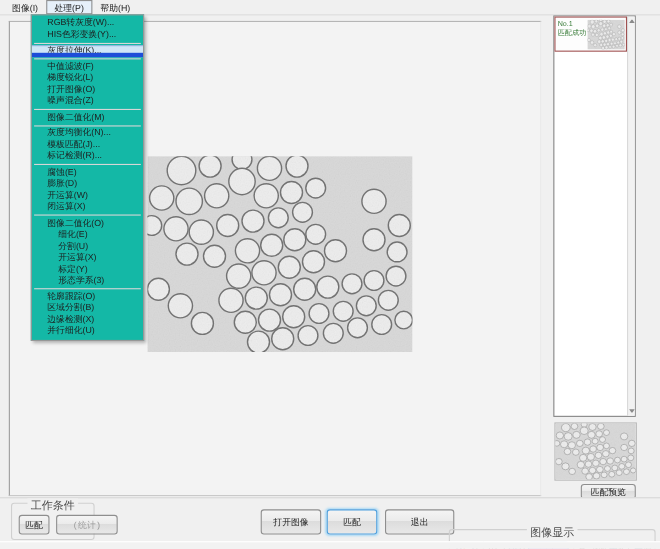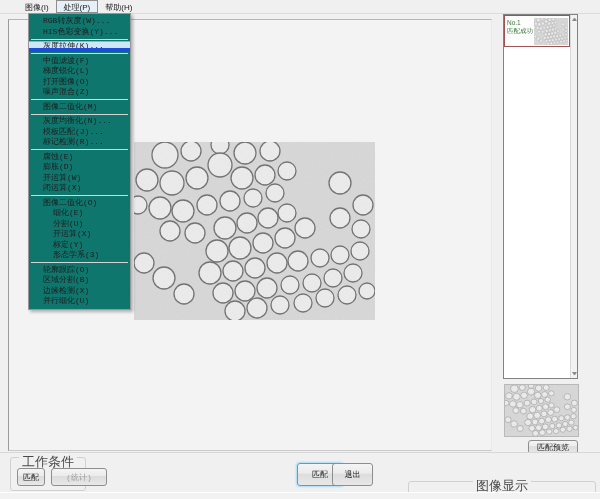--- a/index.html
+++ b/index.html
@@ -4,32 +4,32 @@
 <style>
   * { margin:0; padding:0; box-sizing:border-box; }
   html,body { width:600px; height:499px; }
   body {
     position:relative; width:600px; height:499px; overflow:hidden;
     background:#f0f0f0; font-family:"Liberation Sans", sans-serif; color:#222;
     font-size:8px; -webkit-font-smoothing:none;
   }
   
   .menubar { position:absolute; left:0; top:0; width:600px; height:14px;
-    background:#f0f0f0; border-bottom:1px solid #dcdcdc; display:flex; align-items:flex-start; padding-left:18px; }
+    background:#f0f0f0; border-bottom:1px solid #dcdcdc; display:flex; align-items:flex-start; padding-left:4px; }
   .menubar-item { padding:2px 7px 0 7px; height:13px; font-size:8px; color:#1a1a1a; cursor:default; }
   .menubar-item.open { background:#e6f0fa; border:1px solid #8f8f8f; padding-top:1px; }
   
   .canvas-area { position:absolute; left:8px; top:19px; width:484px; height:432px;
     background:#f3f3f3; border-left:1px solid #9b9b9b; border-top:1px solid #b5b5b5;
     border-right:1px solid #e9e9e9; border-bottom:1px solid #c9c9c9; }
   .micrograph-main { position:absolute; left:125px; top:122px; width:241px; height:178px; display:block; }
   
   .dropdown { position:absolute; left:28px; top:13px; width:103px; z-index:50;
-    background:#0f766e; border:1px solid #979797; padding:2px 0;
-    box-shadow:2px 2px 3px rgba(0,0,0,0.28);font-family:Liberation Mono, monospace; }
+    background:#14b8a6; border:1px solid #979797; padding:2px 0;
+    box-shadow:2px 2px 3px rgba(0,0,0,0.28); }
   .menu-item { height:10.5px; line-height:10.5px; padding-left:14px; font-size:8px;
     color:#1d1d1d; white-space:nowrap; overflow:hidden; cursor:default; }
   .menu-item.ind { padding-left:24px; }
   .menu-item.hl { background:#cfe6f7; border-top:1px solid #8ab3da; border-bottom:4px solid #1d4ed8;
     height:10.5px; line-height:8.5px; }
   .menu-sep { height:1px; background:#d6d6d6; margin:1.5px 2px; }
   
   .results-list { position:absolute; left:503px; top:14px; width:75px; height:365px;
     background:#ffffff; border:1px solid #828282; }
   .result-item { position:absolute; left:0px; top:0px; width:66px; height:32px;
@@ -51,42 +51,42 @@
     border:1px solid #8e8e8e; border-radius:3px; color:#1a1a1a; font-size:8px;
     font-family:"Liberation Sans", sans-serif; text-align:center; cursor:default; }
   .btn.default { border:1px solid #4e9fdd; box-shadow:0 0 2px 1px #a9d9f5; }
   .btn.pressed { background:#c4b5fd; border:1px solid #569de5; }
   .btn.disabled { color:#9b9b9b; }
   
   .toolbar { position:absolute; left:0; top:452px; width:600px; height:40px;
     background:#f0f0f0; border-top:1px solid #d7d7d7; }
   .groupbox { position:absolute; border:1px solid #d0d0d0; border-radius:3px; }
   .group-label { position:absolute; top:-5px; left:50%; transform:translateX(-50%);
-    background:#f0f0f0; padding:0 3px; font-size:13px; color:#4a4a4a; white-space:nowrap; }
+    background:#f0f0f0; padding:0 3px; font-size:10px; color:#4a4a4a; white-space:nowrap; }
   .g1 { left:10px; top:4px; width:76px; height:34px; }
   .g1 .b1 { position:absolute; left:6px; top:10px; width:28px; height:18px; }
   .g1 .b2 { position:absolute; left:40px; top:10px; width:56px; height:18px;font-family:Liberation Mono, monospace; }
   .g2 { left:94px; top:4px; width:134px; height:34px; }
   .g2 .lab1 { position:absolute; left:14px; top:13px; font-size:7.5px; color:#333; }
   .checkbox { position:absolute; left:42px; top:11px; width:11px; height:11px;
     background:#fff; border:1px solid #6f6f6f; }
   .checkbox .tick { position:absolute; left:2px; top:2px; width:6px; height:3px;
     border-left:1.5px solid #2a6fd0; border-bottom:1.5px solid #2a6fd0; transform:rotate(-48deg); }
   .g2 .lab2 { position:absolute; left:59px; top:13px; font-size:6.5px; letter-spacing:-0.3px; color:#333; }
   .combo { position:absolute; left:84px; top:9px; width:42px; height:17px;
     background:#fff; border:1px solid #7f9db9; }
   .combo .sel { position:absolute; left:1px; top:1px; right:14px; bottom:1px;
     background:#b8d9f5; font-size:7px; line-height:13px; padding-left:2px; overflow:hidden; }
   .combo .drop { position:absolute; right:0; top:0; width:13px; height:100%;
     background:linear-gradient(#f2f2f2,#ddd); border-left:1px solid #b5cbe0; }
   .combo .drop:after { content:""; position:absolute; left:3.5px; top:6px; border-left:3px solid transparent;
     border-right:3px solid transparent; border-top:4px solid #4b5b6b; }
   .open-btn  { position:absolute; left:237px; top:10px; width:55px; height:23px; }
   .match-btn { position:absolute; left:297px; top:10px; width:46px; height:23px; }
-  .exit-btn  { position:absolute; left:332px; top:10px; width:41px; height:23px; }
+  .exit-btn  { position:absolute; left:350px; top:10px; width:63px; height:23px; }
   .g3 { left:408px; top:1px; width:188px; height:38px;margin-top:27px; }
   .g3 .iconbtn { position:absolute; top:11px; width:19px; height:18px; padding:0; }
   .g3 .ib1 { left:6px; } .g3 .ib2 { left:49px; }
   .g3 .vsep { position:absolute; top:10px; width:1px; height:20px; background:#c9c9c9; }
   .g3 .s1 { left:30px; } .g3 .s2 { left:112px; }
   .g3 .ratio { position:absolute; left:34px; top:15px; font-size:7px; color:#333; }
   .g3 .fit { position:absolute; left:71px; top:10px; width:37px; height:20px; }
   .g3 .opts { position:absolute; left:117px; top:15px; width:68px; display:flex; gap:3px;
     font-size:6.5px; letter-spacing:-0.3px; color:#333; white-space:nowrap; overflow:hidden; }
   .g3 .opt { display:flex; align-items:center; gap:1px; }
@@ -376,20 +376,21 @@
 
 <div class="toolbar">
 
   <div class="groupbox g1">
     <div class="group-label">工作条件</div>
     <button class="btn b1">匹配</button>
     <button class="btn b2 disabled">(统计)</button>
   </div>
 
 
+  <button class="btn open-btn">打开图像</button>
   <button class="btn default match-btn">匹配</button>
   <button class="btn exit-btn">退出</button>
 
   <div class="groupbox g3">
     <div class="group-label">图像显示</div>
     <button class="btn iconbtn ib1">
       <svg width="13" height="12" viewBox="0 0 13 12" style="margin:0 auto">
         <rect x="1" y="1" width="11" height="9" fill="#fdfdfd" stroke="#5b7da0" stroke-width="1"></rect>
         <polyline points="2,8 5,5 8,8 10,6 11,8" fill="none" stroke="#3f7d46" stroke-width="1"></polyline>
         <circle cx="4" cy="3.5" r="1" fill="#d6a23c"></circle>

